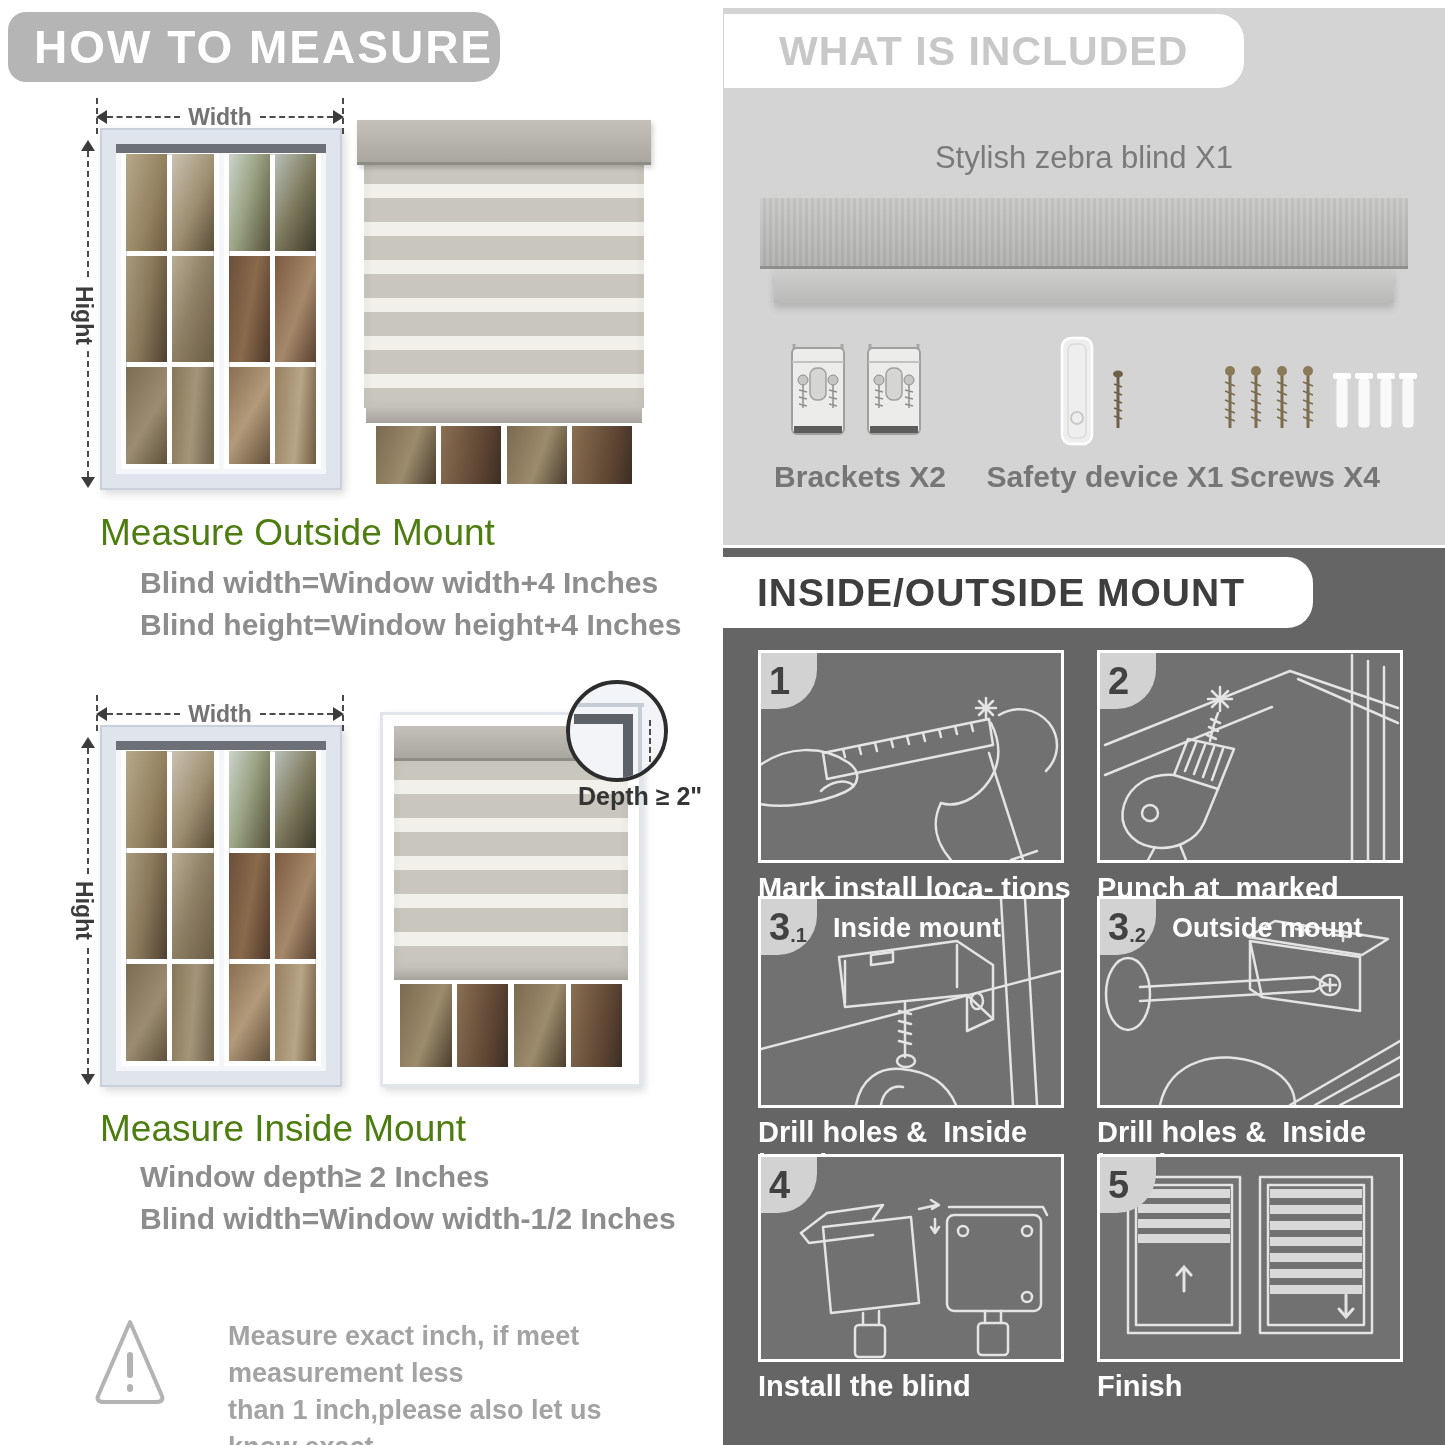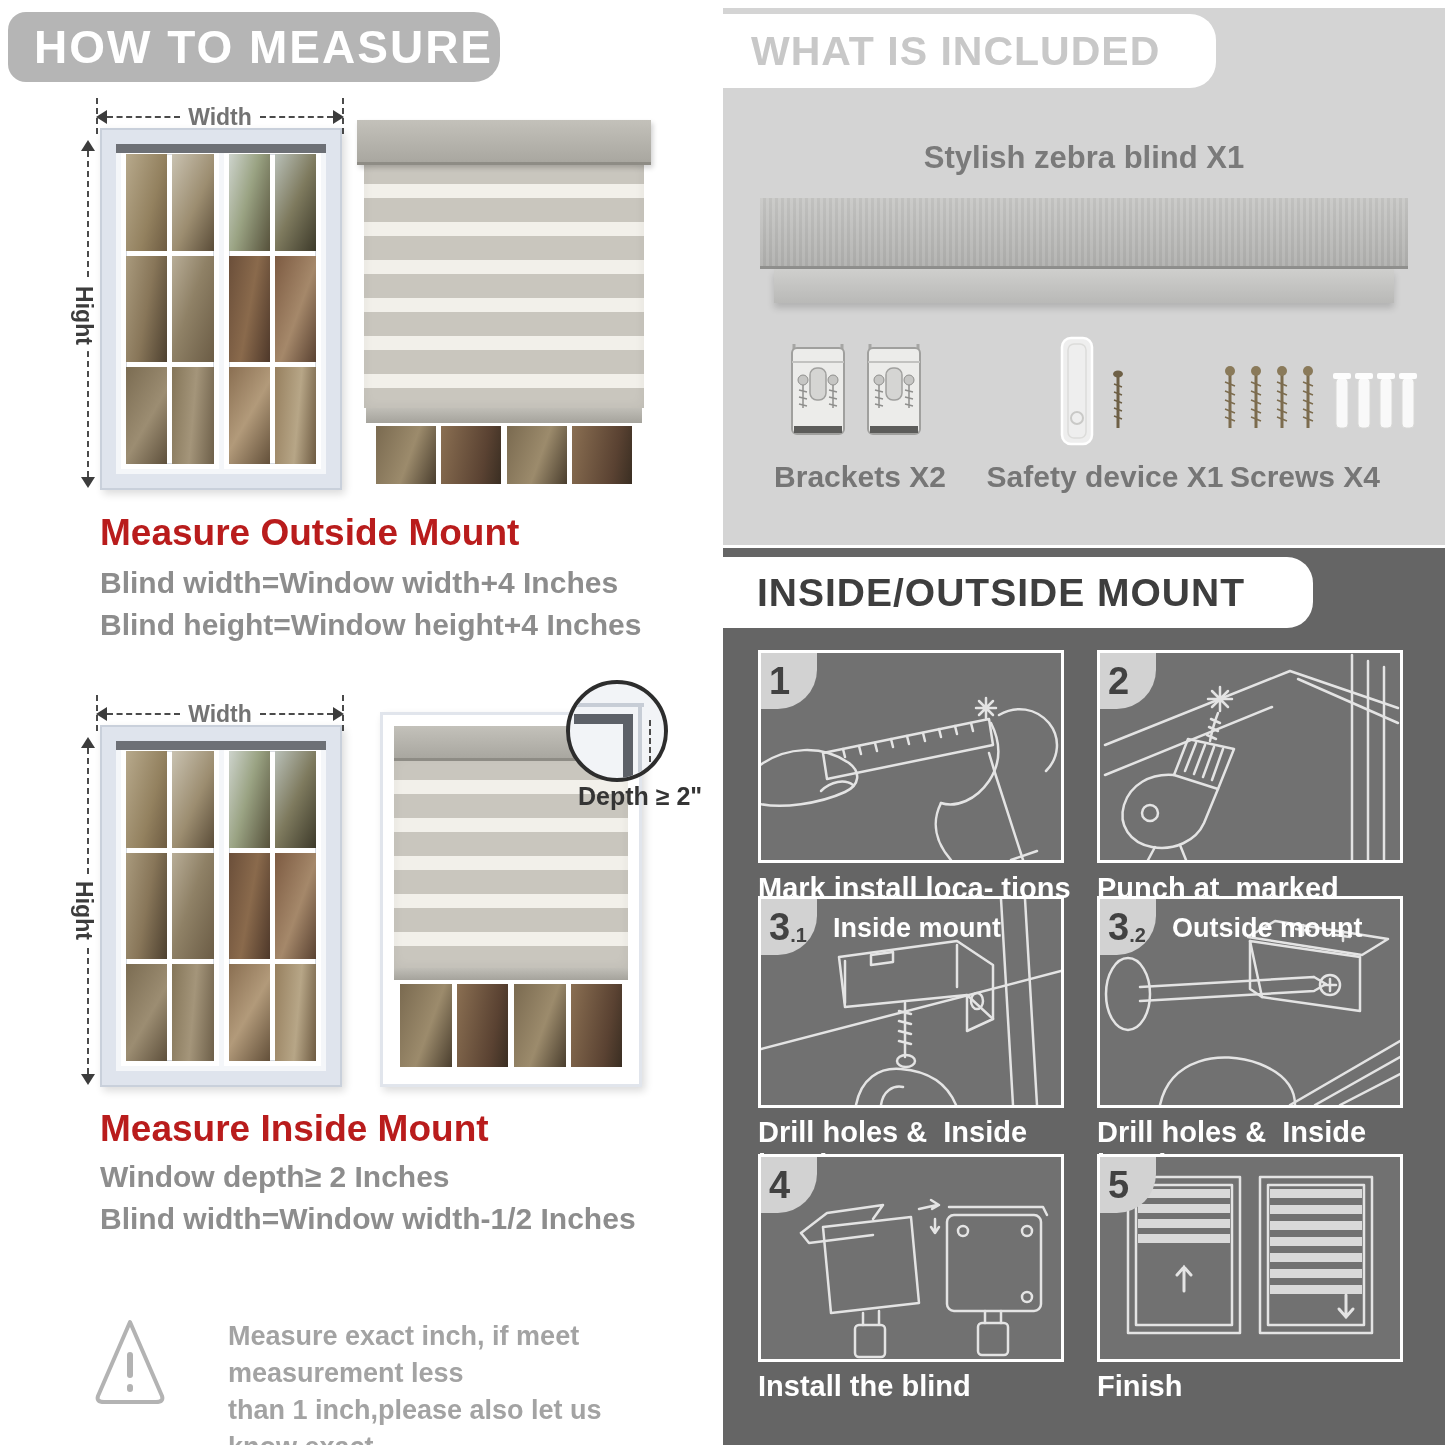--- a/index.html
+++ b/index.html
@@ -5,22 +5,22 @@
   html,body{margin:0;padding:0;background:#fff;}
   .page{position:relative;width:1445px;height:1445px;background:#ffffff;overflow:hidden;
         font-family:"Liberation Sans",sans-serif;}
   .pre{white-space:pre-wrap;}
 
   
   .howto-bar{position:absolute;left:8px;top:12px;width:492px;height:70px;background:#b5b5b5;
              border-radius:18px 26px 26px 18px;display:flex;align-items:center;}
   .howto-bar span{color:#fff;font-weight:bold;font-size:46px;letter-spacing:2px;padding-left:26px;}
 
-  .h2-dark{position:absolute;color:#b91c1c;font-weight:bold;font-size:37px;}
-  .body-line{position:absolute;color:#8d8d8d;font-weight:bold;font-size:30px;}
+  .h2-dark{position:absolute;color:#4d7c0f;font-weight:normal;font-size:37px;}
+  .body-line{position:absolute;color:#8d8d8d;font-weight:bold;font-size:30px;margin-left:40px;}
 
   
   .warrow{position:absolute;height:22px;display:flex;align-items:center;}
   .warrow .line{flex:1;border-top:2px dashed #4a4a4a;height:0;}
   .warrow .lbl{color:#737373;font-weight:bold;font-size:23px;padding:0 8px;}
   .ah{width:0;height:0;border-top:7px solid transparent;border-bottom:7px solid transparent;}
   .ah.left{border-right:11px solid #3c3c3c;}
   .ah.right{border-left:11px solid #3c3c3c;}
   .vtick{position:absolute;width:0;border-left:2px dashed #4a4a4a;height:36px;top:-8px;}
   .harrow{position:absolute;width:22px;display:flex;flex-direction:column;align-items:center;}
@@ -80,21 +80,21 @@
   .depth-lbl{position:absolute;color:#343434;font-weight:bold;font-size:25px;}
 
   
   .warn-text div{color:#a3a3a3;font-weight:bold;font-size:27px;line-height:37px;margin-left:48px;}
 
   
   .gray-panel{position:absolute;left:723px;top:8px;width:722px;height:537px;background:#d4d4d4;}
   .round-header{position:absolute;background:#fff;border-radius:0 26px 26px 0;display:flex;align-items:center;}
   .inc-title{color:#c8c8c8;font-weight:bold;font-size:41px;letter-spacing:1px;padding-left:55px;}
   .product-lbl{position:absolute;left:723px;top:140px;width:722px;text-align:center;
-               color:#7a7a7a;font-weight:bold;font-size:31px;}
+               color:#7a7a7a;font-weight:normal;font-size:31px;}
   .headrail{position:absolute;left:760px;top:198px;width:648px;height:68px;
             background:linear-gradient(#c9c9c7,#b1b1af),
                        repeating-linear-gradient(90deg,rgba(255,255,255,.05) 0 3px,rgba(0,0,0,.04) 3px 6px);
             background-blend-mode:overlay;border-bottom:3px solid #8f8f8d;}
   .headrail-lip{position:absolute;left:774px;top:269px;width:620px;height:34px;
             background:linear-gradient(#cfcfcd,#b9b9b7);box-shadow:0 5px 7px rgba(0,0,0,.16);}
   .comp-lbl{position:absolute;top:460px;color:#767676;font-weight:bold;font-size:30px;text-align:center;}
 
   .dark-panel{position:absolute;left:723px;top:548px;width:722px;height:897px;background:#656565;}
   .mount-title{color:#3e3e3e;font-weight:bold;font-size:39px;letter-spacing:1px;padding-left:52px;}
@@ -251,21 +251,21 @@
     <rect x="35" y="70" width="6" height="8" rx="3" fill="#b3b3b3"></rect>
   </svg>
   <div class="warn-text" style="position:absolute;left:180px;top:1318px;width:480px;">
     <div>Measure exact inch, if meet measurement less</div>
     <div>than 1 inch,please also let us know exact</div>
 
   </div>
 
   <div class="gray-panel"></div>
 
-  <div class="round-header" style="left:696px;top:14px;width:520px;height:74px;">
+  <div class="round-header" style="left:724px;top:14px;width:520px;height:74px;">
     <span class="inc-title">WHAT IS INCLUDED</span>
   </div>
 
   <div class="product-lbl">Stylish zebra blind X1</div>
   <div class="headrail"></div>
   <div class="headrail-lip"></div>
 
   <svg style="position:absolute;left:786px;top:340px;" width="64" height="104" viewBox="0 0 64 104">
     <path d="M8,4 v8 M56,4 v8" stroke="#a6a6a4" stroke-width="3" fill="none"></path>
     <rect x="6" y="8" width="52" height="86" rx="5" fill="#ececea" stroke="#a0a09e" stroke-width="2"></rect>

